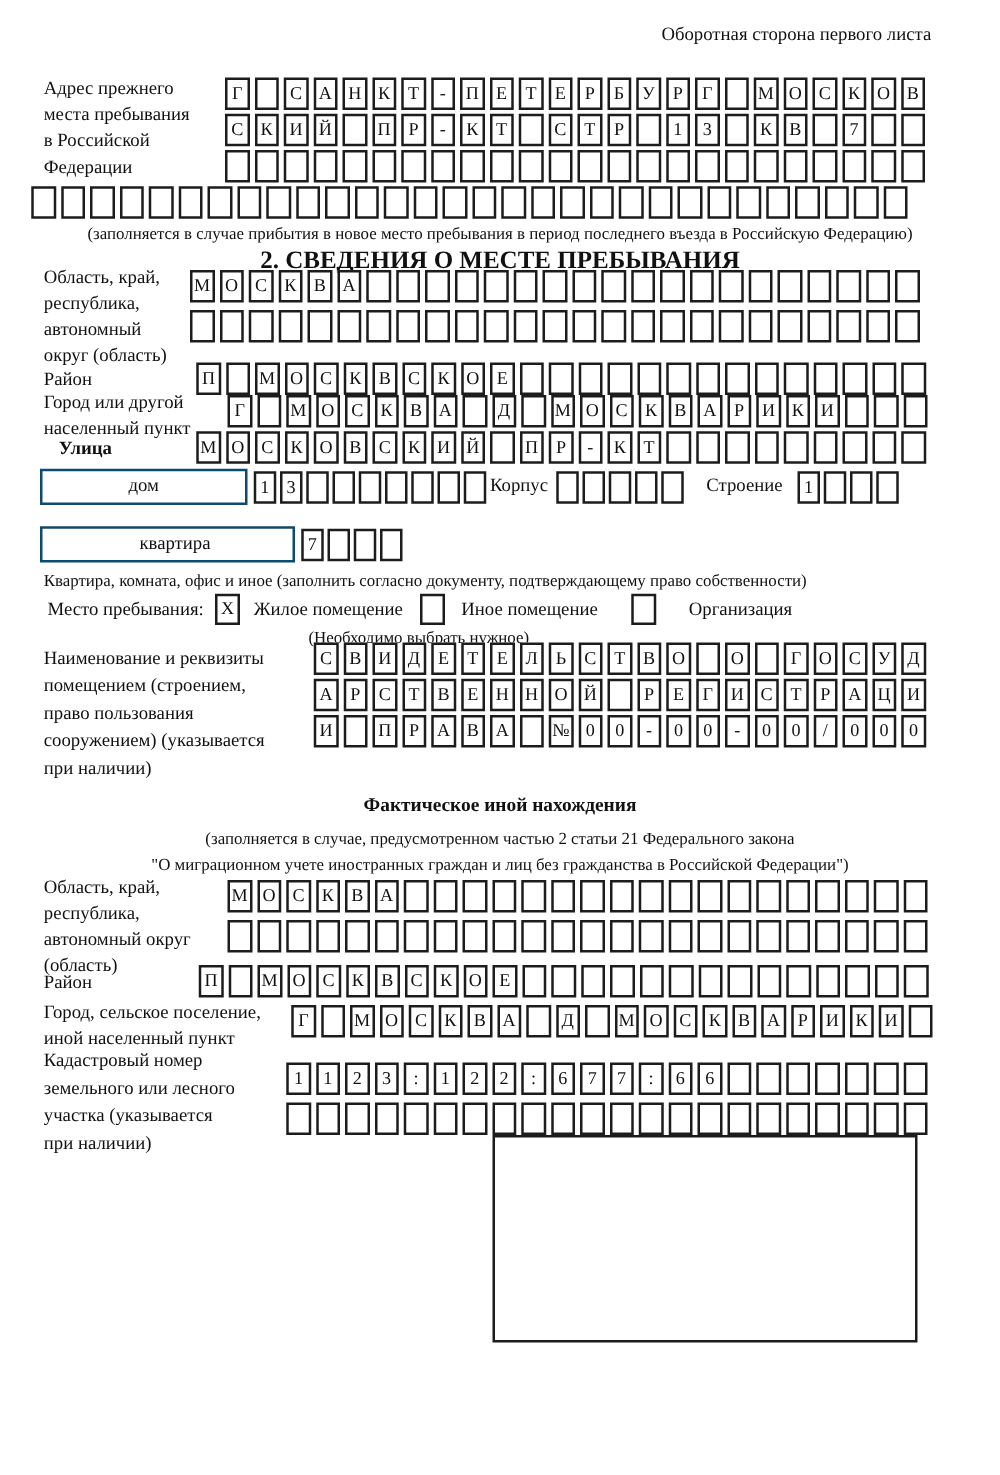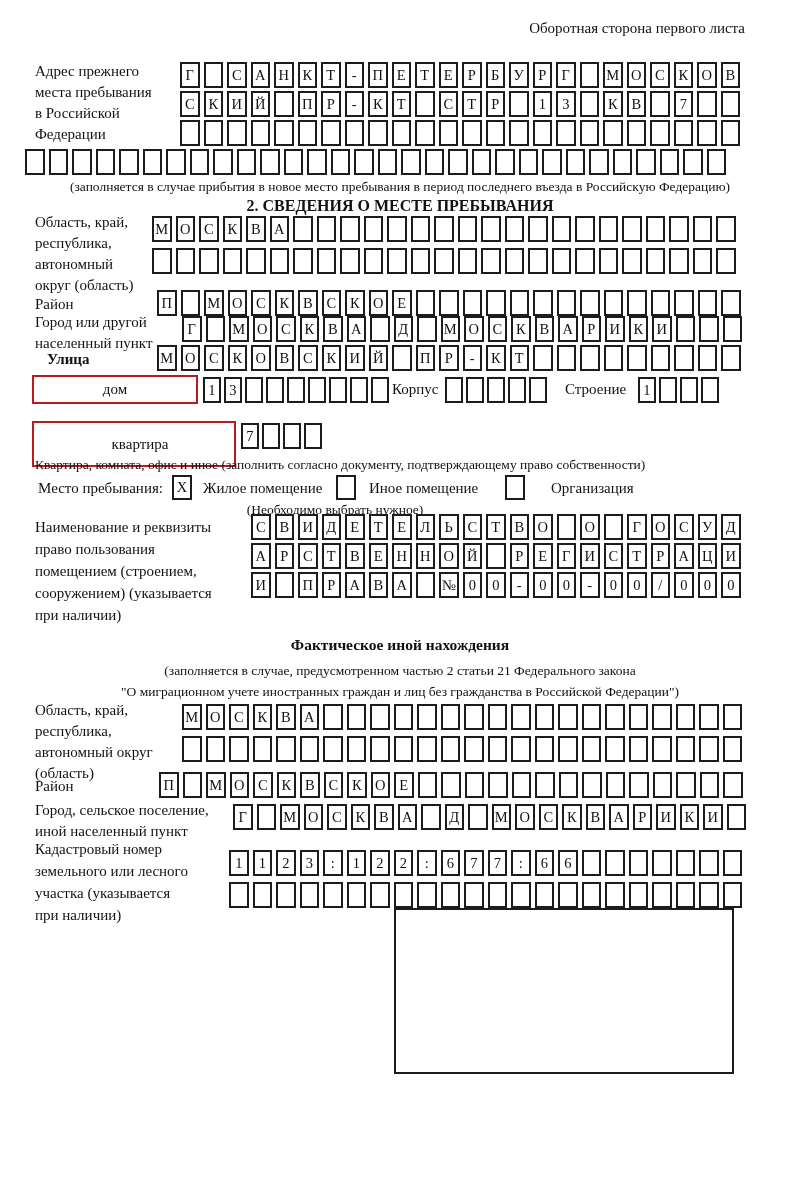--- a/index.html
+++ b/index.html
@@ -2,27 +2,27 @@
 <html><head>
 <meta charset="utf-8">
 <style>
   html,body{margin:0;padding:0;background:#ffffff;}
   .page{position:relative;width:800px;height:1180px;background:#fff;
         font-family:"Liberation Serif","DejaVu Serif",serif;color:#111;overflow:hidden;}
   .lbl{position:absolute;font-size:15px;line-height:21px;}
   .lbl-line{white-space:nowrap;}
   .caption{position:absolute;font-size:13.5px;line-height:20px;}
   .center{text-align:center;}
-  .title{position:absolute;left:0;width:100%;text-align:center;font-weight:bold;font-size:16px;}
+  .title{position:absolute;left:0;width:100%;text-align:center;font-weight:bold;font-size:20px;}
   .cellrow{position:absolute;display:flex;gap:4px;}
   .cell{width:19.5px;height:26px;box-sizing:border-box;border:2px solid #1c1c1c;background:#fff;
         display:flex;align-items:center;justify-content:center;font-size:14.5px;line-height:1;}
   .cellrow.small{gap:3.5px;}
   .cellrow.small .cell{width:17.5px;}
-  .widebox{position:absolute;box-sizing:border-box;border:2px solid #b91c1c;
+  .widebox{position:absolute;box-sizing:border-box;border:2px solid #0c4a6e;
            display:flex;align-items:center;justify-content:center;font-size:15px;}
   .cb{position:absolute;width:20px;height:25px;box-sizing:border-box;border:2px solid #1c1c1c;
       display:flex;align-items:center;justify-content:center;font-size:14.5px;}
   .bigbox{position:absolute;box-sizing:border-box;border:2px solid #1c1c1c;background:#fff;}
   .topnote{position:absolute;font-size:15px;text-align:right;}
 </style>
 </head>
 <body>
 
 <div class="page">
@@ -320,42 +320,42 @@
       <span class="cell"></span>
     </div>
   <div class="lbl" style="left:565px;top:379px;">Строение</div>
   <div class="cellrow small" style="left:638px;top:377px;">
       <span class="cell">1</span>
       <span class="cell"></span>
       <span class="cell"></span>
       <span class="cell"></span>
     </div>
 
-  <div class="widebox" style="left:32px;top:421px;width:204px;height:46px;padding-left:12px;">квартира</div>
+  <div class="widebox" style="left:32px;top:421px;width:204px;height:29px;padding-left:12px;">квартира</div>
   <div class="cellrow small" style="left:241px;top:423px;">
       <span class="cell">7</span>
       <span class="cell"></span>
       <span class="cell"></span>
       <span class="cell"></span>
     </div>
   <div class="caption" style="left:35px;top:455px;width:740px;">Квартира, комната, офис и иное (заполнить согласно документу, подтверждающему право собственности)</div>
 
   <div class="lbl" style="left:38px;top:478px;">Место пребывания:</div>
   <div class="cb" style="left:172px;top:475px;">X</div>
   <div class="lbl" style="left:203px;top:478px;">Жилое помещение</div>
   <div class="cb" style="left:336px;top:475px;"></div>
   <div class="lbl" style="left:369px;top:478px;">Иное помещение</div>
   <div class="cb" style="left:505px;top:475px;"></div>
   <div class="lbl" style="left:551px;top:478px;">Организация</div>
   <div class="caption center" style="left:150px;top:500px;width:370px;">(Необходимо выбрать нужное)</div>
 
   <div class="lbl" style="left:35px;top:516px;line-height:22px;">
       <div class="lbl-line">Наименование и реквизиты</div>
+      <div class="lbl-line">помещением (строением,</div>
       <div class="lbl-line">право пользования</div>
-      <div class="lbl-line">помещением (строением,</div>
       <div class="lbl-line">сооружением) (указывается</div>
       <div class="lbl-line">при наличии)</div>
     </div>
   <div class="cellrow" style="left:251px;top:514px;">
       <span class="cell">С</span>
       <span class="cell">В</span>
       <span class="cell">И</span>
       <span class="cell">Д</span>
       <span class="cell">Е</span>
       <span class="cell">Т</span>

